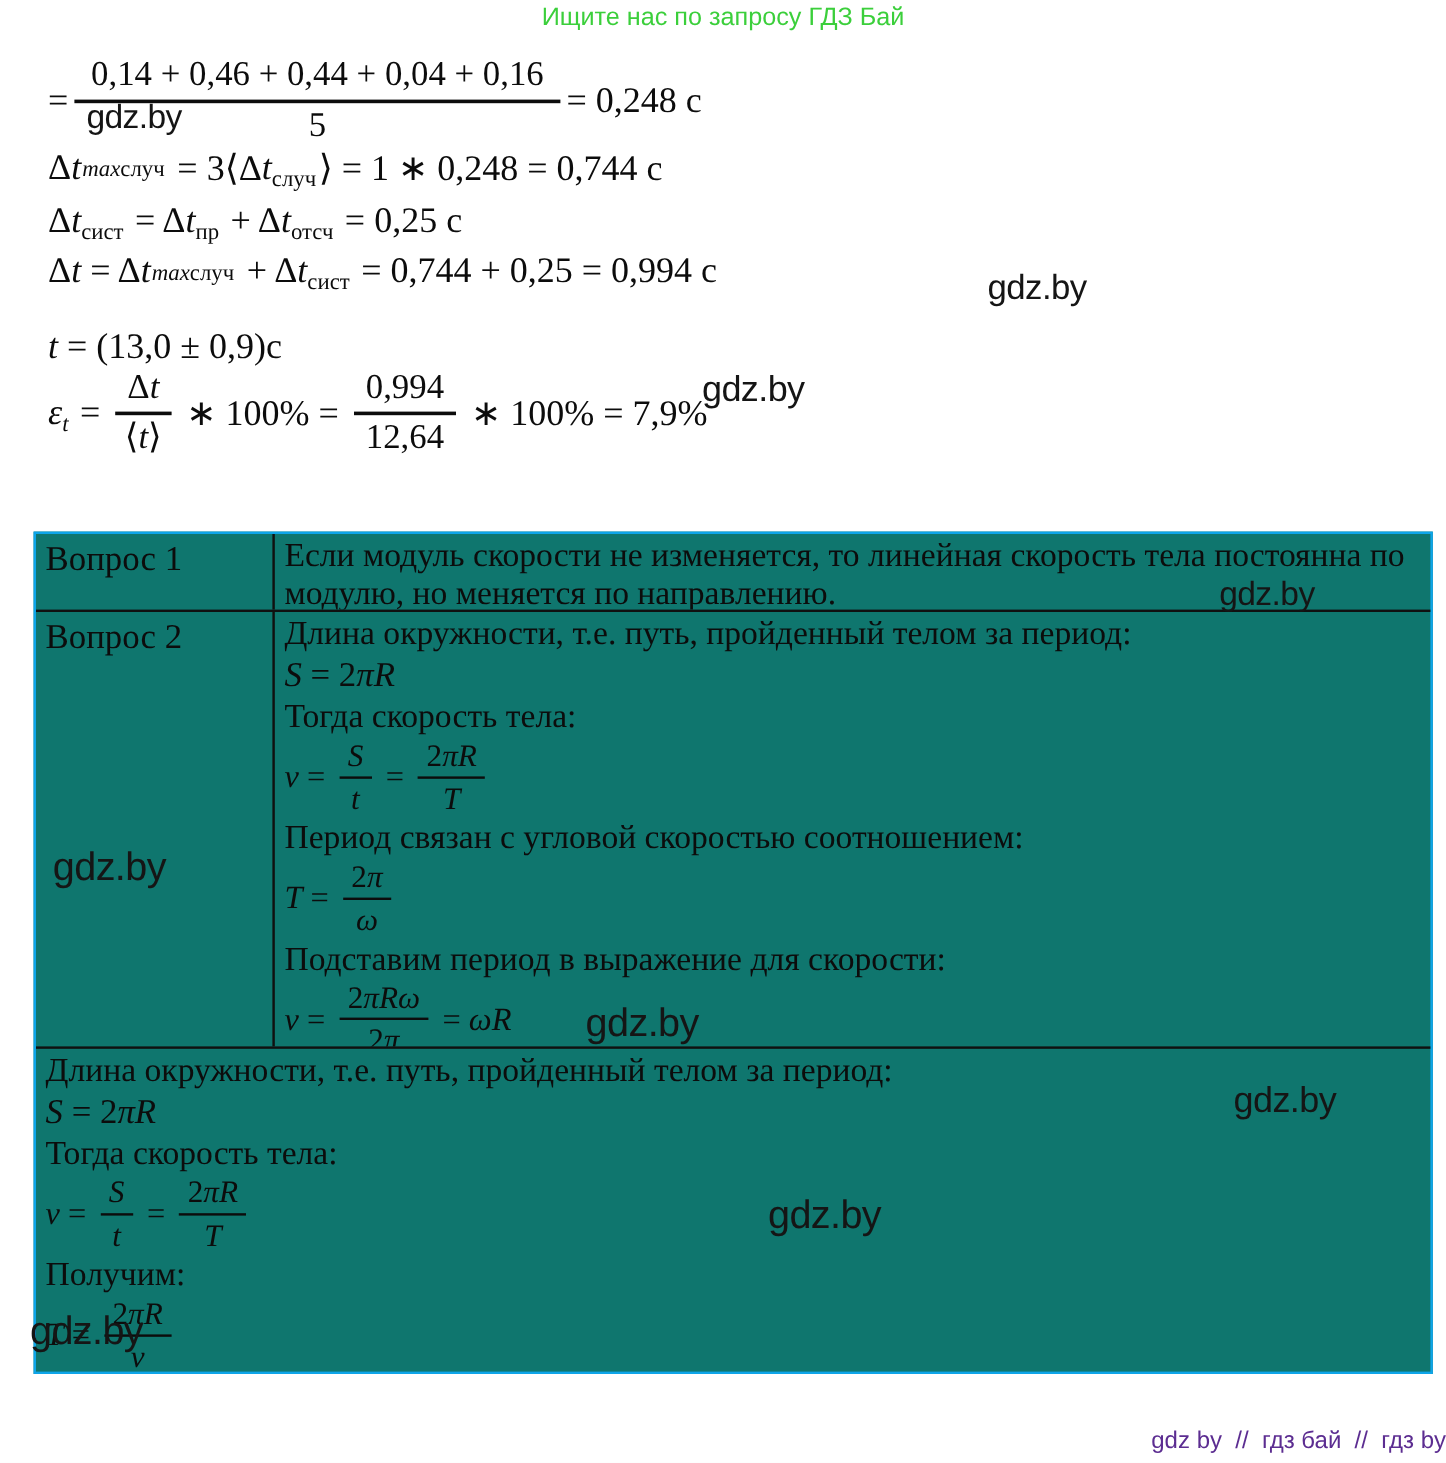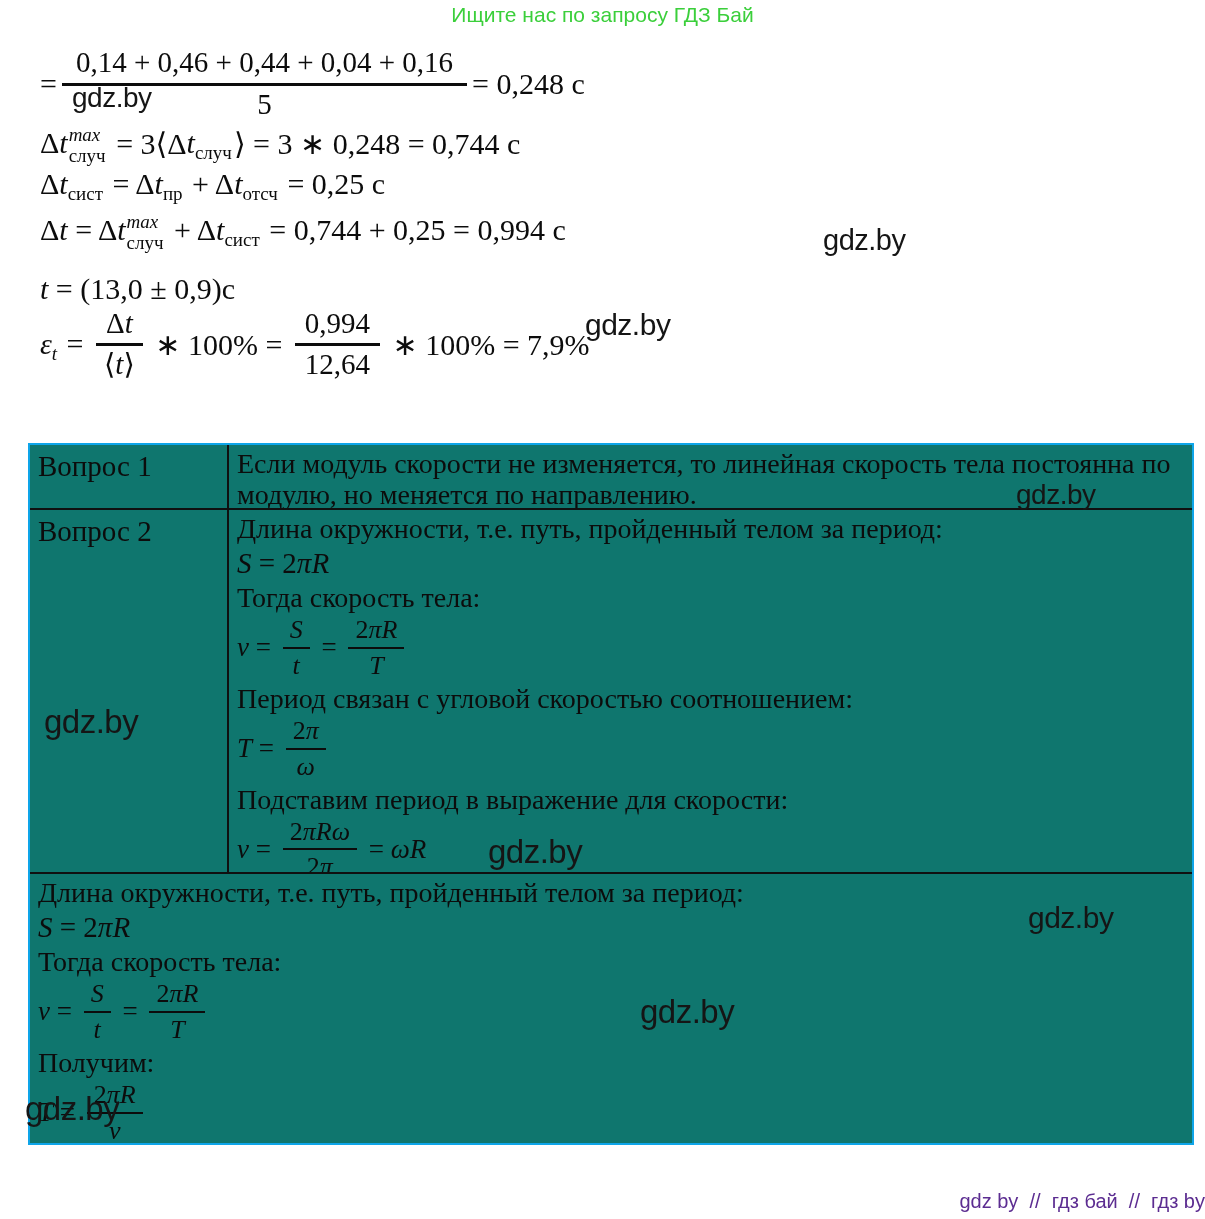--- a/index.html
+++ b/index.html
@@ -38,21 +38,21 @@
   .wm8 { left:640px; top:995px;  font-size:33px; }
   .wm9 { left:25px;  top:1092px; font-size:33px; }
 
   
   .mline { position:absolute; display:flex; align-items:center; font-size:30px; }
   .mline span { white-space:pre; }
   .it { font-style:italic; }
   .frac { display:inline-flex; flex-direction:column; align-items:center; margin:0 5px; }
   .frac .num { display:flex; justify-content:center; padding:0 10px 3px; border-bottom:3px solid #0c0c0c; line-height:1.15; }
   .frac .den { display:flex; justify-content:center; padding-top:2px; line-height:1.15; }
-  .supsub { display:inline-flex; flex-direction:column; align-items:flex-start;
+  .supsub { display:inline-flex; flex-direction:row; align-items:flex-start;
             font-size:19px; line-height:1.12; margin:0 3px 0 1px; transform:translateY(2px); }
   .subsc { font-size:19px; transform:translateY(10px); margin-right:2px; }
 
   .f1 { left:40px; top:46px; }
   .f1 .frac { font-size:29px; }
   .f1 .num { padding:0 14px 4px; }
   .f2 { left:40px; top:122px; }
   .f3 { left:40px; top:167px; }
   .f4 { left:40px; top:209px; }
   .f5 { left:40px; top:272px; }
@@ -97,21 +97,21 @@
   <div class="mline f2">
     <span>Δ</span>
     <span class="it">t</span>
     <span class="supsub">
       <span class="it">max</span>
       <span>случ</span>
     </span>
     <span> = 3⟨Δ</span>
     <span class="it">t</span>
     <span class="subsc">случ</span>
-    <span>⟩ = 3 ∗ 0,248 = 0,744 с</span>
+    <span>⟩ = 1 ∗ 0,248 = 0,744 с</span>
   </div>
 
   <div class="mline f3">
     <span>Δ</span>
     <span class="it">t</span>
     <span class="subsc">сист</span>
     <span> = Δ</span>
     <span class="it">t</span>
     <span class="subsc">пр</span>
     <span> + Δ</span>

